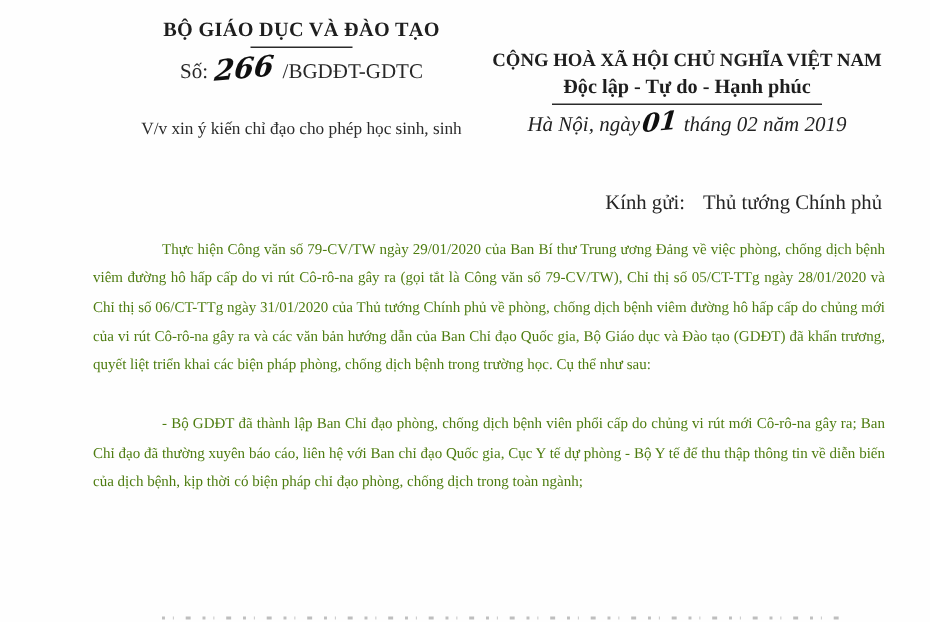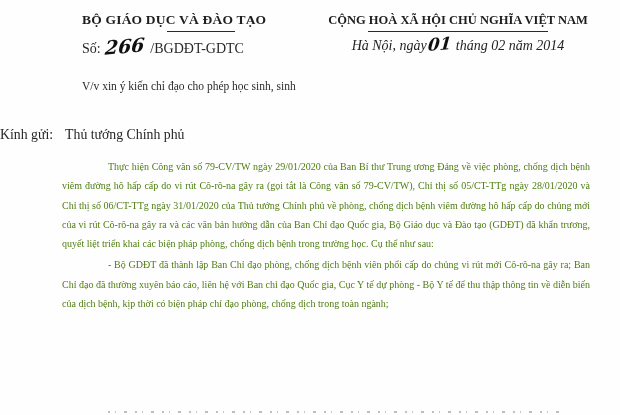--- a/index.html
+++ b/index.html
@@ -11,21 +11,21 @@
     overflow:hidden;
     position:relative;
   }
   .page{
     position:absolute;left:0;top:0;width:620px;height:415px;
     background:#fefefe;
   }
   
   .hdr-left{
     position:absolute;left:82px;top:12px;width:238px;
-    text-align:left;
+    text-align:center;
   }
   .org-name{
     font-weight:bold;font-size:13.5px;letter-spacing:.2px;
     color:#1e1e1e;white-space:nowrap;
   }
   .org-underline{
     width:68px;height:0;border-bottom:1.6px solid #2a2a2a;
     margin:3px auto 0 auto;
   }
   .doc-number{
@@ -41,51 +41,51 @@
   .hw-number{font-size:19px;line-height:14px;margin:0 2px 0 1px;}
   .doc-subject{
     margin-top:22px;font-size:11.5px;line-height:15.5px;color:#2b2b2b;
   }
   
   .hdr-right{
     position:absolute;left:324px;top:13px;width:268px;
     text-align:center;
   }
   .nat-line1{
-    font-weight:bold;font-size:12.5px;white-space:nowrap;color:#1e1e1e;
+    font-weight:bold;font-size:12.5px;white-space:nowrap;color:#1e1e1e;margin-top:20px;
   }
   .nat-line2{
     font-weight:bold;font-size:13.5px;margin-top:2px;white-space:nowrap;color:#1e1e1e;
   }
   .nat-underline{
     width:180px;height:0;border-bottom:1.6px solid #2a2a2a;
     margin:3px auto 0 auto;
   }
   .place-date{
     margin-top:6px;font-style:italic;font-size:14px;white-space:nowrap;color:#232323;
   }
   .hw-date{font-size:17px;line-height:12px;margin:0 1px;}
   
   .salutation{
     position:absolute;left:0;top:127px;width:588px;
-    text-align:left;font-size:13.8px;color:#252525;
+    text-align:right;font-size:13.8px;color:#252525;
   }
   .salutation .gap{display:inline-block;width:12px;}
   
   .body-text{
     position:absolute;left:62px;top:157px;width:528px;
   }
   .body-text p{
     margin:0;padding:0;
     font-size:10px;line-height:19.3px;
     text-align:justify;
     text-indent:46px;
     color:#4d7c0f;
   }
-  .body-text p + p{margin-top:2px;}
+  .body-text p + p{margin-top:20px;}
   
   .cutoff-fragment{
     position:absolute;left:108px;top:410px;width:452px;height:5px;
     overflow:hidden;opacity:.38;
     background:repeating-linear-gradient(
       90deg,
       #5a5a5a 0 2px, transparent 2px 7px,
       #6a6a6a 7px 8px, transparent 8px 16px,
       #555 16px 19px, transparent 19px 27px
     );
@@ -107,24 +107,25 @@
       <span class="handwritten hw-number">266</span>
       <span>/BGDĐT-GDTC</span>
     </div>
     <div class="doc-subject">
       <div>V/v xin ý kiến chỉ đạo cho phép học sinh, sinh</div>
     </div>
   </div>
 
   <div class="hdr-right">
     <div class="nat-line1">CỘNG HOÀ XÃ HỘI CHỦ NGHĨA VIỆT NAM</div>
+    <div class="nat-line2">Độc lập - Tự do - Hạnh phúc</div>
     <div class="nat-underline"></div>
     <div class="place-date">
       <span>Hà Nội, ngày</span><span class="handwritten hw-date">01</span>
-      <span>tháng 02 năm 2014</span>
+      <span>tháng 02 năm 2019</span>
     </div>
   </div>
 
   <div class="salutation">
     <span>Kính gửi:</span><span class="gap"></span><span>Thủ tướng Chính phủ</span>
   </div>
 
   <div class="body-text">
     <p>Thực hiện Công văn số 79-CV/TW ngày 29/01/2020 của Ban Bí thư Trung ương Đảng về việc phòng, chống dịch bệnh viêm đường hô hấp cấp do vi rút Cô-rô-na gây ra (gọi tắt là Công văn số 79-CV/TW), Chỉ thị số 05/CT-TTg ngày 28/01/2020 và Chỉ thị số 06/CT-TTg ngày 31/01/2020 của Thủ tướng Chính phủ về phòng, chống dịch bệnh viêm đường hô hấp cấp do chủng mới của vi rút Cô-rô-na gây ra và các văn bản hướng dẫn của Ban Chỉ đạo Quốc gia, Bộ Giáo dục và Đào tạo (GDĐT) đã khẩn trương, quyết liệt triển khai các biện pháp phòng, chống dịch bệnh trong trường học. Cụ thể như sau:</p>
     <p>- Bộ GDĐT đã thành lập Ban Chỉ đạo phòng, chống dịch bệnh viên phổi cấp do chủng vi rút mới Cô-rô-na gây ra; Ban Chỉ đạo đã thường xuyên báo cáo, liên hệ với Ban chỉ đạo Quốc gia, Cục Y tế dự phòng - Bộ Y tế để thu thập thông tin về diễn biến của dịch bệnh, kịp thời có biện pháp chỉ đạo phòng, chống dịch trong toàn ngành;</p>

